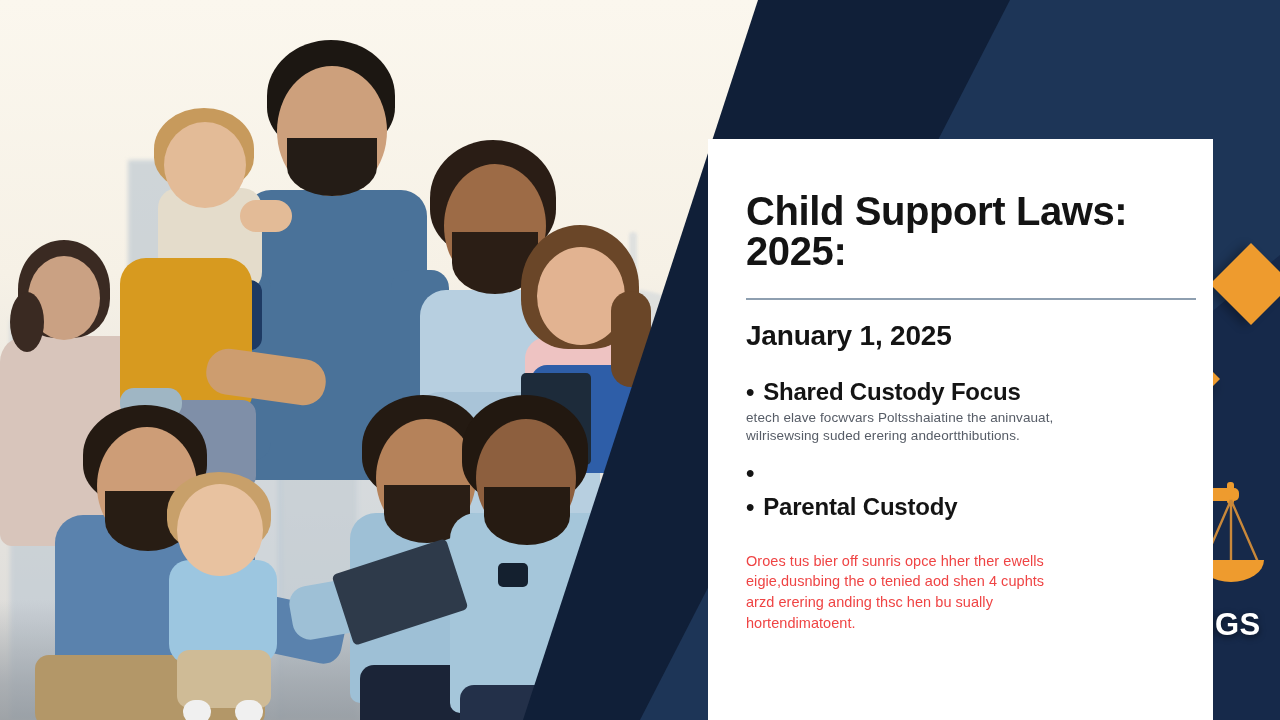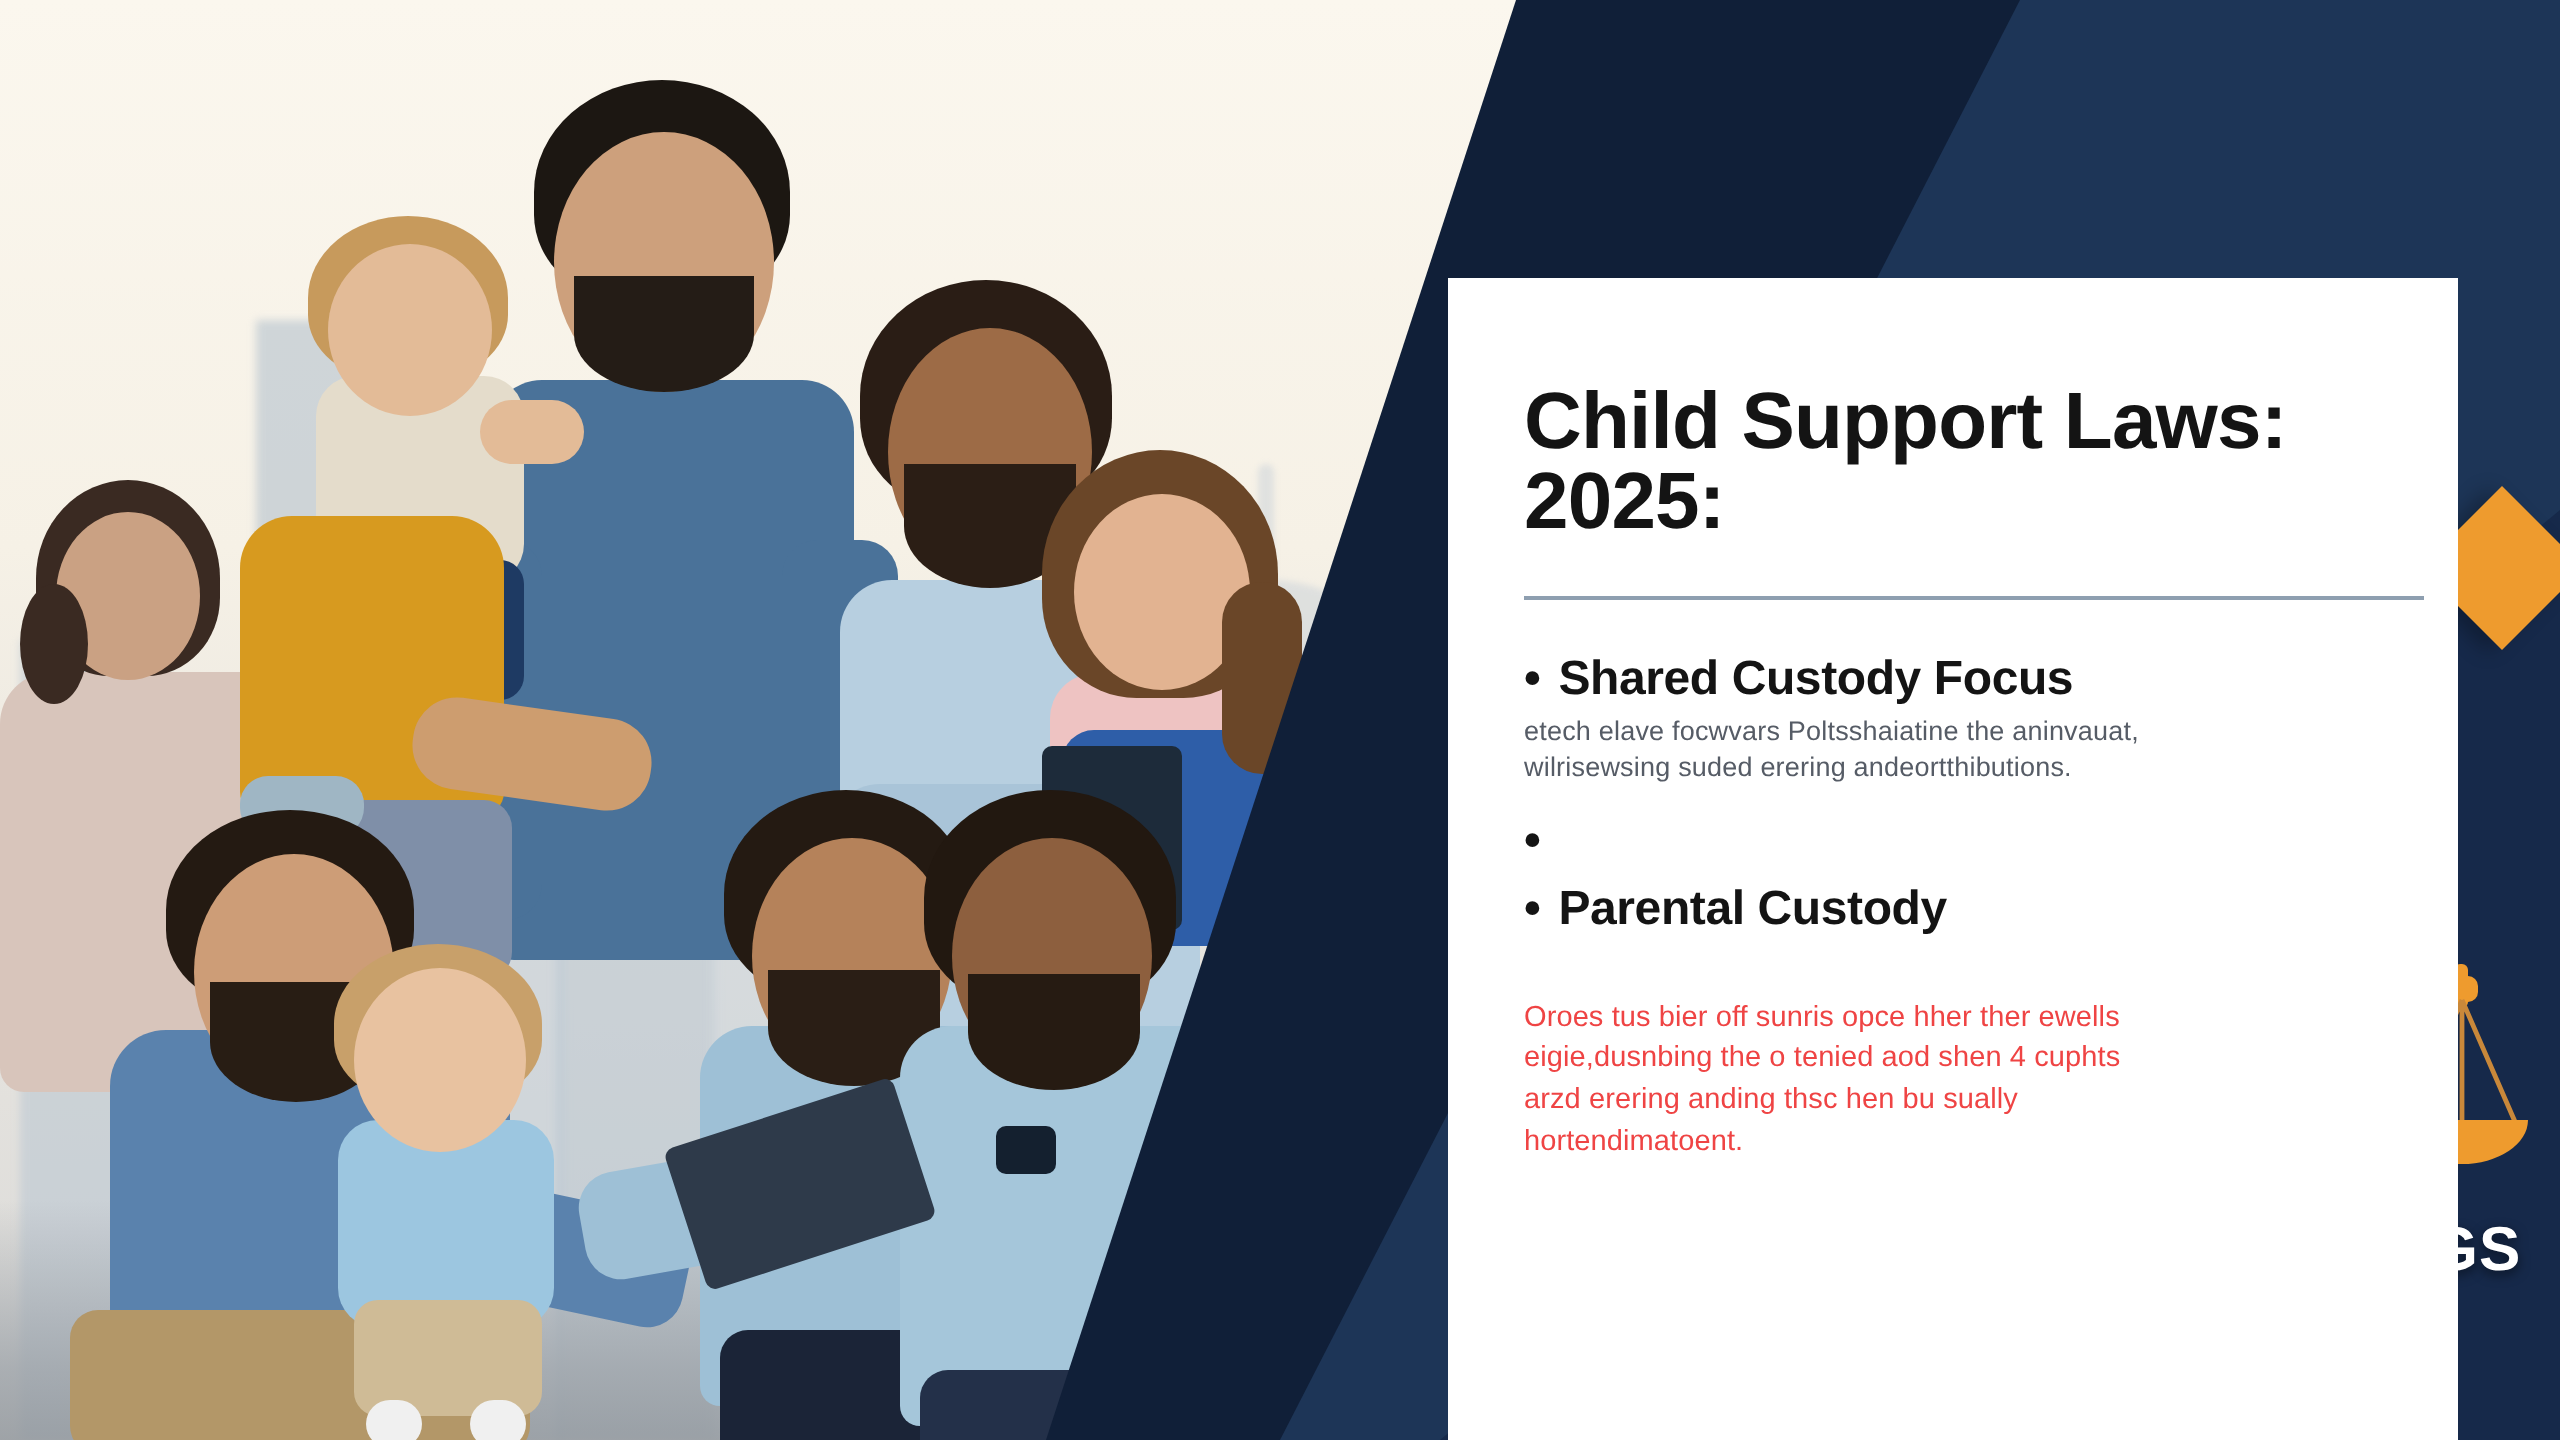--- a/index.html
+++ b/index.html
@@ -56,21 +56,21 @@
     clip-path:polygon(640px 720px, 1010px 0px, 1280px 0px, 1280px 720px);
   }
   .navy-bottom{
     position:absolute; inset:0;
     background:#16294a;
     clip-path:polygon(720px 720px, 1280px 255px, 1280px 720px);
   }
 
   
   .card{
-    position:absolute; left:724px; top:139px; width:505px; height:581px;
+    position:absolute; left:708px; top:139px; width:505px; height:581px;
     background:#ffffff;
     clip-path:polygon(0 0, 100% 0, 100% 100%, 300px 100%, 0 600px);
     padding:52px 34px 0 38px;
   }
   .title{
     font-size:40px; font-weight:bold; color:#141414; line-height:1.04;
     letter-spacing:-.4px;
   }
   .title .l1{ display:block; }
   .title .l2{ display:block; margin-top:-2px; }
@@ -261,20 +261,21 @@
   </div>
 
   <div class="card">
     <div class="title">
       <span class="l1">Child Support Laws:</span>
       <span class="l2">2025:</span>
     </div>
 
     <div class="divider"></div>
 
+    <div class="date">January 1, 2025</div>
 
     <div class="bullets">
 
       <div>
         <div class="b-head">
           <span class="dot">•</span>
           <span>Shared Custody Focus</span>
         </div>
         <div class="b-sub">etech elave focwvars Poltsshaiatine the aninvauat, wilrisewsing suded erering andeortthibutions.</div>
       </div>

